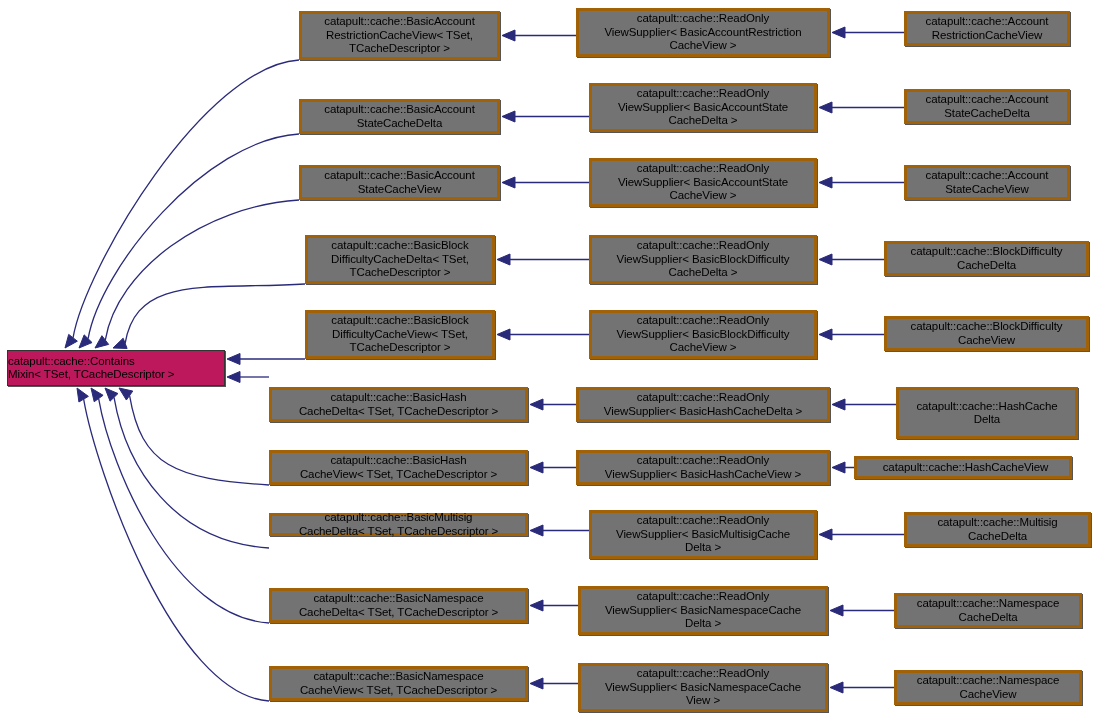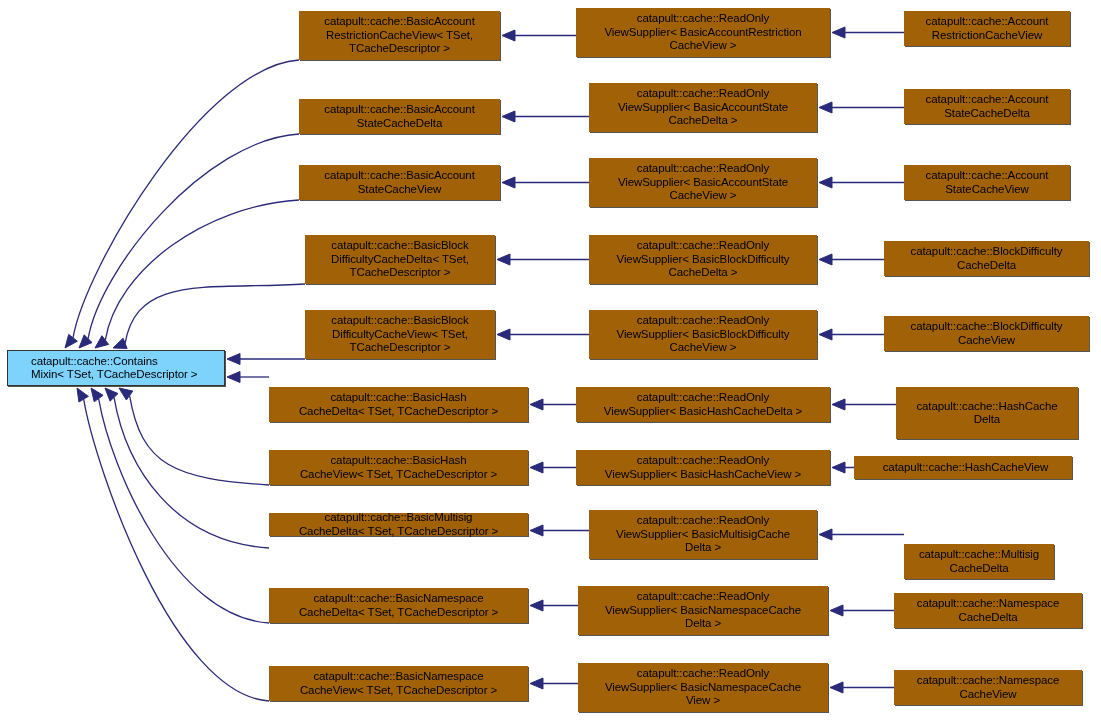--- a/index.html
+++ b/index.html
@@ -20,40 +20,40 @@
     position: absolute;
     left: 0;
     top: 0;
     width: 1101px;
     height: 720px;
     pointer-events: none;
   }
   .node {
     position: absolute;
     box-sizing: border-box;
-    border: 1px solid #a16207;
-    background: #a16207;
+    border: 3px solid #a16207;
+    background: #737373;
     color: #000000;
     font-size: 11.5px;
     line-height: 13.5px;
     text-align: center;
     display: flex;
     align-items: center;
     justify-content: center;
     padding: 0 3px;
     white-space: pre-line;
     letter-spacing: -0.1px;
     box-shadow: 1px 1px 0 0 #555555;
   }
   .node.root {
-    background: #7dd3fc;
+    background: #be185d;
     border: 1px solid #333333;
     text-align: left;
     justify-content: flex-start;
-    padding-left: 23px;
+    padding-left: 0;
   }
 </style>
 </head>
 <body>
 
 <div id="diagram">
   <svg id="edges" viewBox="0 0 1101 720" xmlns="http://www.w3.org/2000/svg">
       <path d="M 65 348 L 68.70289115391515 334.3787446576222 L 77.3544073353363 341.1722170953824 Z" fill="#2a2a7a" stroke="#2a2a7a"></path>
       <path d="M 73.02864924462573 337.7754808765023 C 85.02864924462573 267.7754808765023, 204 66, 299 60" stroke="#2a2a7a" stroke-width="1.3" fill="none"></path>
       <path d="M 79 348 L 84.18523931014347 334.87127983021406 L 92.03316907684713 342.5790679939409 Z" fill="#2a2a7a" stroke="#2a2a7a"></path>
@@ -175,20 +175,20 @@
 StateCacheDelta</div>
       <div class="node" style="left: 904px; top: 165px; width: 166px; height: 35px;">catapult::cache::Account
 StateCacheView</div>
       <div class="node" style="left: 884px; top: 241px; width: 205px; height: 35px;">catapult::cache::BlockDifficulty
 CacheDelta</div>
       <div class="node" style="left: 884px; top: 316px; width: 205px; height: 35px;">catapult::cache::BlockDifficulty
 CacheView</div>
       <div class="node" style="left: 896px; top: 387px; width: 182px; height: 52px;">catapult::cache::HashCache
 Delta</div>
       <div class="node" style="left: 854px; top: 456px; width: 218px; height: 23px; padding-left: 8px;">catapult::cache::HashCacheView</div>
-      <div class="node" style="left: 904px; top: 544px; width: 150px; height: 35px;">catapult::cache::Multisig
+      <div class="node" style="left: 904px; top: 512px; width: 187px; height: 35px;">catapult::cache::Multisig
 CacheDelta</div>
       <div class="node" style="left: 894px; top: 593px; width: 188px; height: 35px;">catapult::cache::Namespace
 CacheDelta</div>
       <div class="node" style="left: 894px; top: 670px; width: 188px; height: 35px;">catapult::cache::Namespace
 CacheView</div>
     </div>
 </div>
 
 </body></html>

